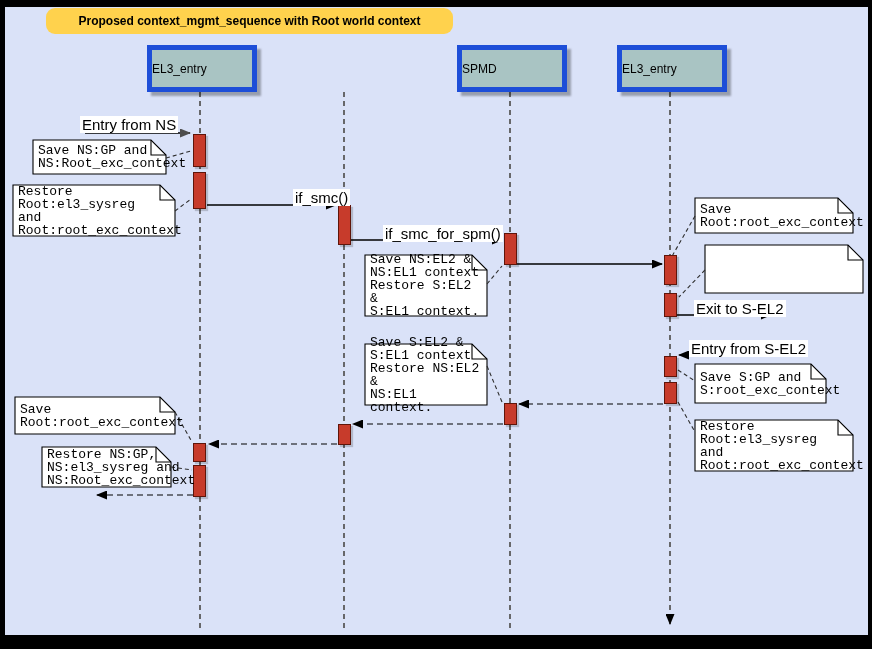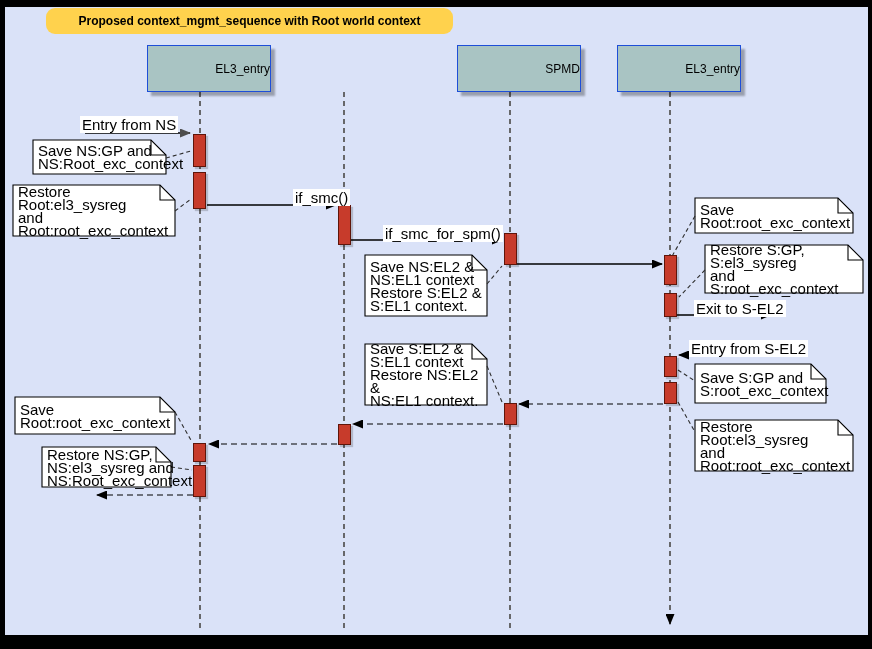--- a/index.html
+++ b/index.html
@@ -18,39 +18,39 @@
   .conn { stroke:#2e2e2e; stroke-width:1.1; stroke-dasharray:4 3; fill:none; }
   .note-shape { fill:#ffffff; stroke:#000; stroke-width:1.1; }
   .note-foldline { fill:none; stroke:#000; stroke-width:1.1; }
   .title-banner {
     position:absolute; left:46px; top:8px; width:407px; height:26px;
     background:#ffd24d; border-radius:9px;
     display:flex; align-items:center; justify-content:center;
     font-size:12px; font-weight:bold; color:#000;
   }
   .actor {
-    position:absolute; width:124px; height:47px; box-sizing:border-box;
-    background:#a9c4c3; border:1px solid #1d4ed8;
+    position:absolute; width:110px; height:47px; box-sizing:border-box;
+    background:#a9c4c3; border:5px solid #1d4ed8;
     box-shadow:4px 4px 2px rgba(0,0,0,0.3);
-    display:flex; align-items:center; justify-content:flex-end;
+    display:flex; align-items:center; justify-content:flex-start;
     font-size:12px; color:#000;
   }
   .act {
     position:absolute; width:13px; box-sizing:border-box;
     background:#c73b2b; border:1px solid #5f150a;
     box-shadow:2px 2px 1px rgba(0,0,0,0.18);
   }
   .msg-label {
     position:absolute; background:#fff; padding:0 2px;
     font-size:15px; color:#000; white-space:nowrap;
   }
   .note-text {
     position:absolute; box-sizing:border-box; padding:2px 2px 2px 5px;
     display:flex; align-items:center;
-    font-size:15px; line-height:13px; color:#000; white-space:pre-line;
+    font-size:13px; line-height:13px; color:#000; white-space:pre-line;font-family:Liberation Mono, monospace;
   }
 </style>
 </head>
 <body>
 
 <div class="stage">
   <div class="canvas"></div>
 
   <svg class="overlay" width="872" height="649">
     <defs>
@@ -145,22 +145,20 @@
   <div class="note-text" style="left:33px;  top:140px; width:133px; height:34px;">Save NS:GP and
 NS:Root_exc_context</div>
   <div class="note-text" style="left:13px;  top:185px; width:162px; height:51px;">Restore Root:el3_sysreg
 and
 Root:root_exc_context</div>
   <div class="note-text" style="left:365px; top:255px; width:122px; height:61px;">Save NS:EL2 &amp;
 NS:EL1 context
 Restore S:EL2 &amp;
 S:EL1 context.</div>
   <div class="note-text" style="left:695px; top:198px; width:158px; height:35px;">Save Root:root_exc_context</div>
-  <div class="note-text" style="left:705px; top:245px; width:158px; height:48px;">Restore S:GP, S:el3_sysreg
-and S:root_exc_context</div>
   <div class="note-text" style="left:365px; top:344px; width:122px; height:61px;">Save S:EL2 &amp;
 S:EL1 context
 Restore NS:EL2 &amp;
 NS:EL1 context.</div>
   <div class="note-text" style="left:695px; top:364px; width:131px; height:39px;">Save S:GP and
 S:root_exc_context</div>
   <div class="note-text" style="left:695px; top:420px; width:158px; height:51px;">Restore Root:el3_sysreg
 and
 Root:root_exc_context</div>
   <div class="note-text" style="left:15px;  top:397px; width:160px; height:37px;">Save Root:root_exc_context</div>

